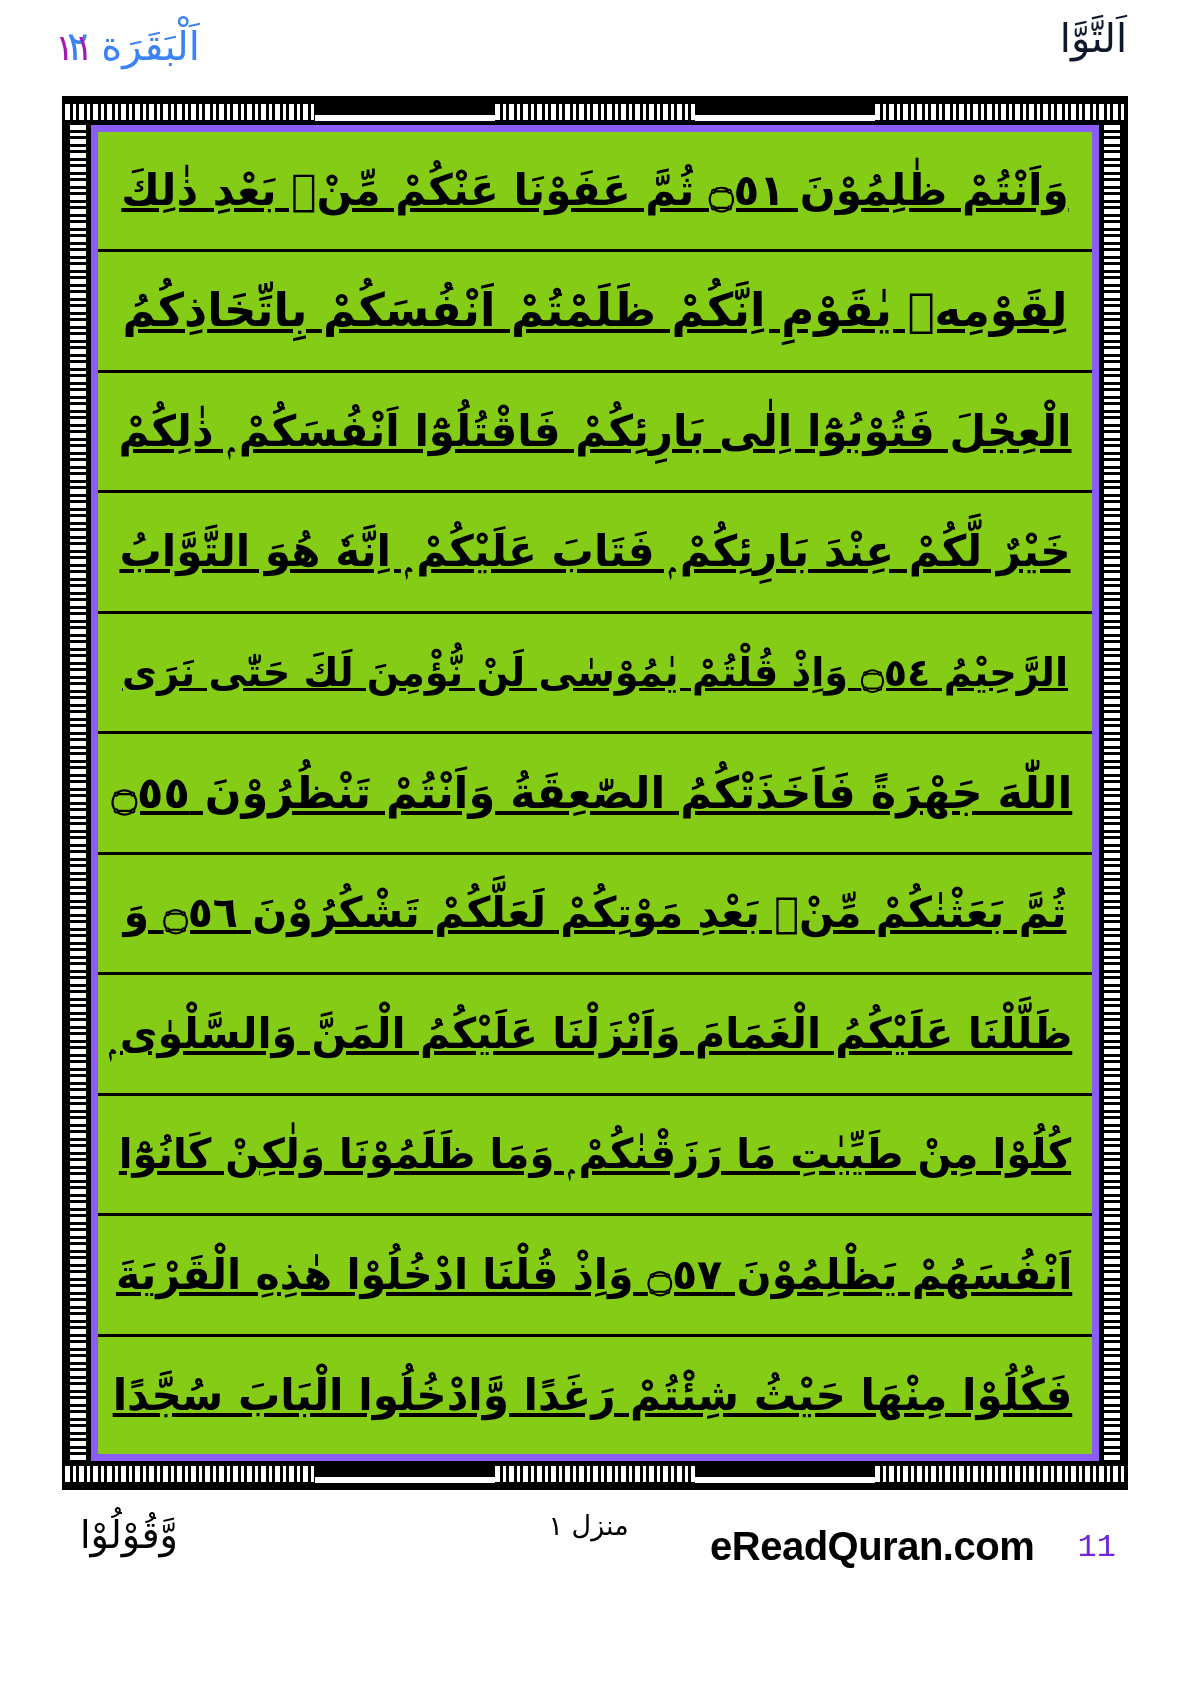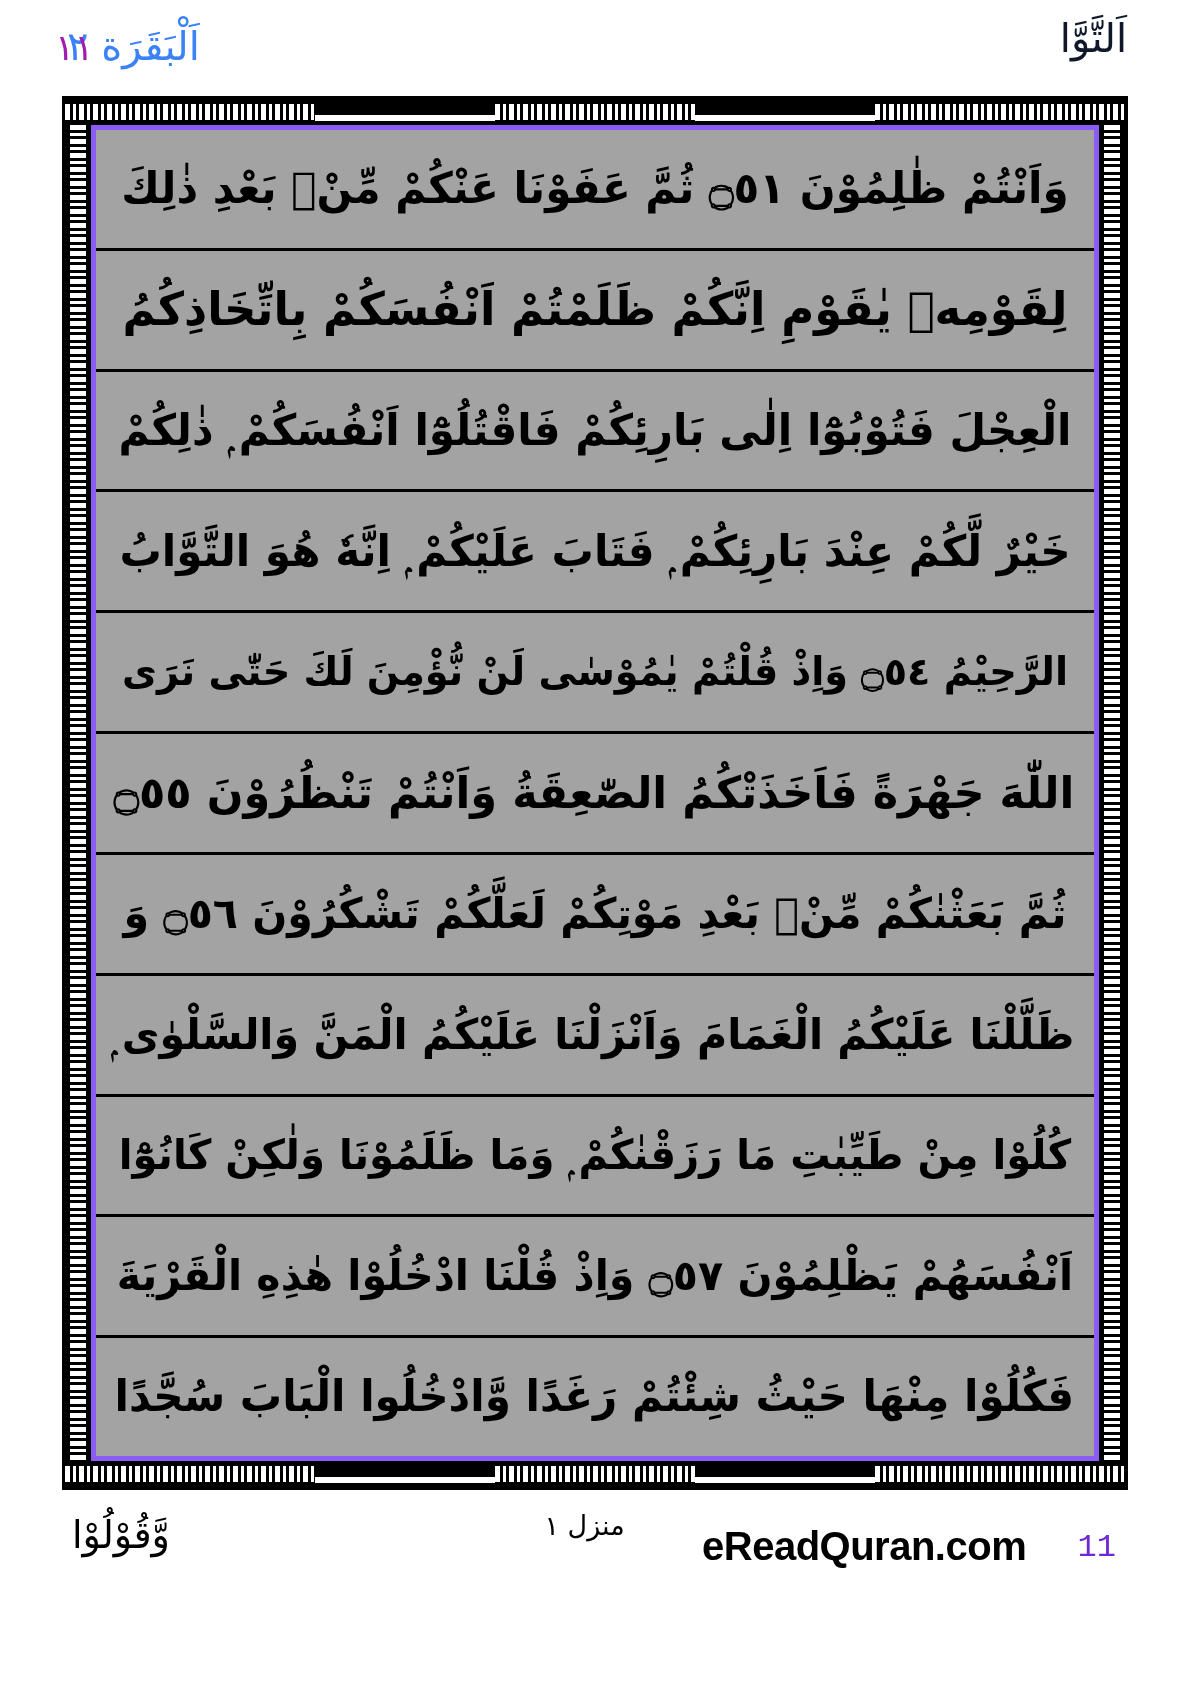--- a/index.html
+++ b/index.html
@@ -155,24 +155,25 @@
   }
 
   
   .text-block {
     position: absolute;
     left: 26px;
     right: 26px;
     top: 26px;
     bottom: 26px;
     box-sizing: border-box;
-    border: 5px solid #8b5cf6;
-    background: #a3a3a3;
+    border: 7px solid #8b5cf6;
+    background: #84cc16;
     display: flex;
     flex-direction: column;
+    text-decoration: underline;
   }
   .aya-line {
     flex: 1 1 0;
     border-bottom: 3px solid #000;
     display: flex;
     align-items: center;
     justify-content: center;
     direction: rtl;
     overflow: hidden;
     padding: 0 10px;
@@ -191,21 +192,21 @@
     text-align: center;
     width: 100%;
     font-weight: 700;
     transform: scaleX(0.98);
     transform-origin: center;
   }
 
   
   .footer {
     position: absolute;
-    left: 54px;
+    left: 62px;
     right: 62px;
     top: 1498px;
     height: 160px;
   }
   .ftr-catchword {
     position: absolute;
     left: 18px;
     top: 18px;
     font-size: 38px;
     line-height: 1;

